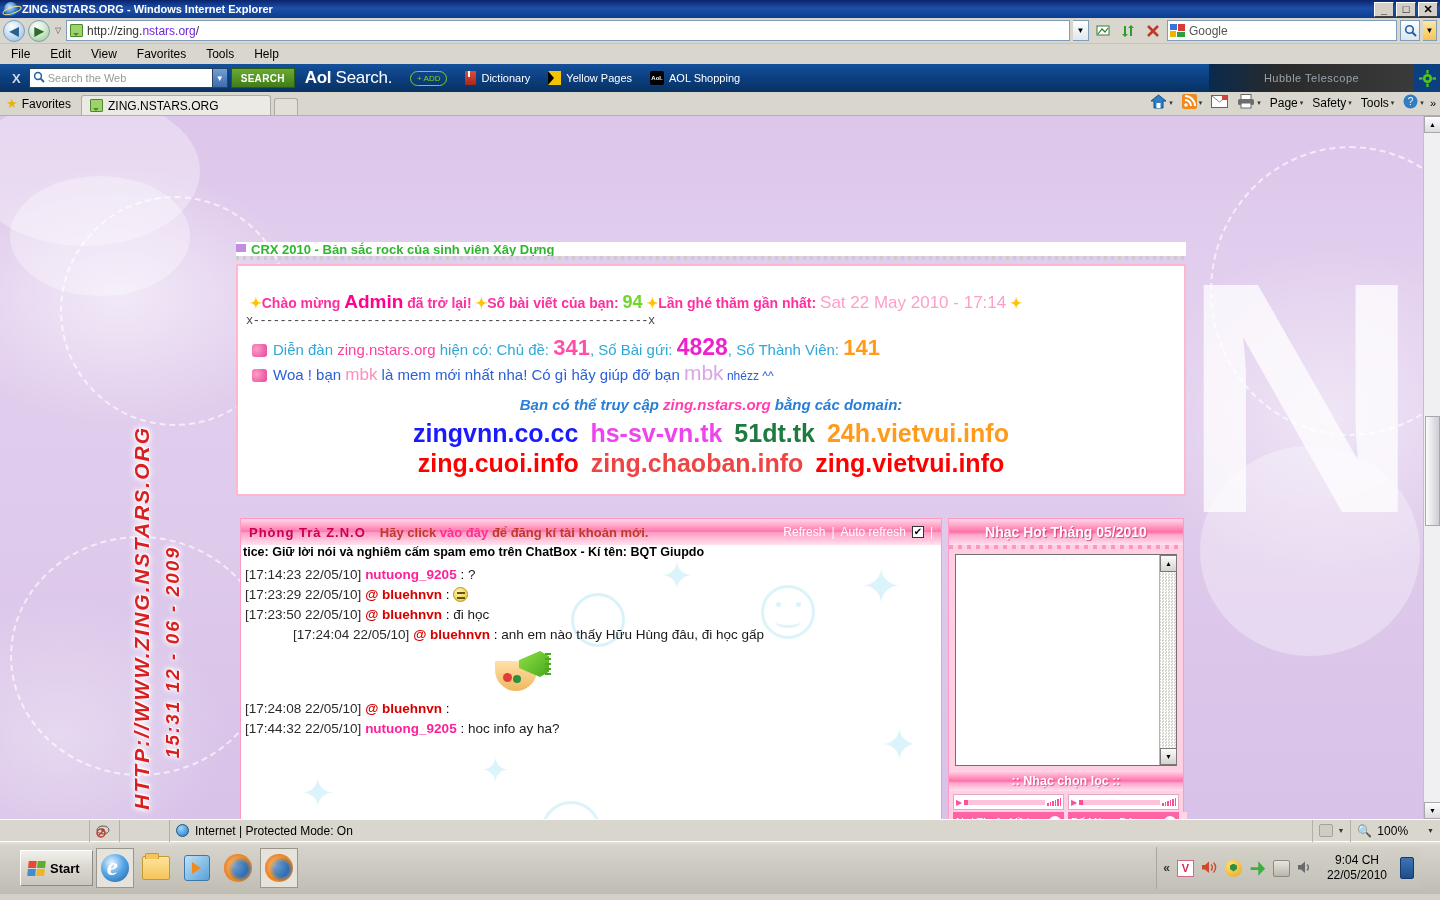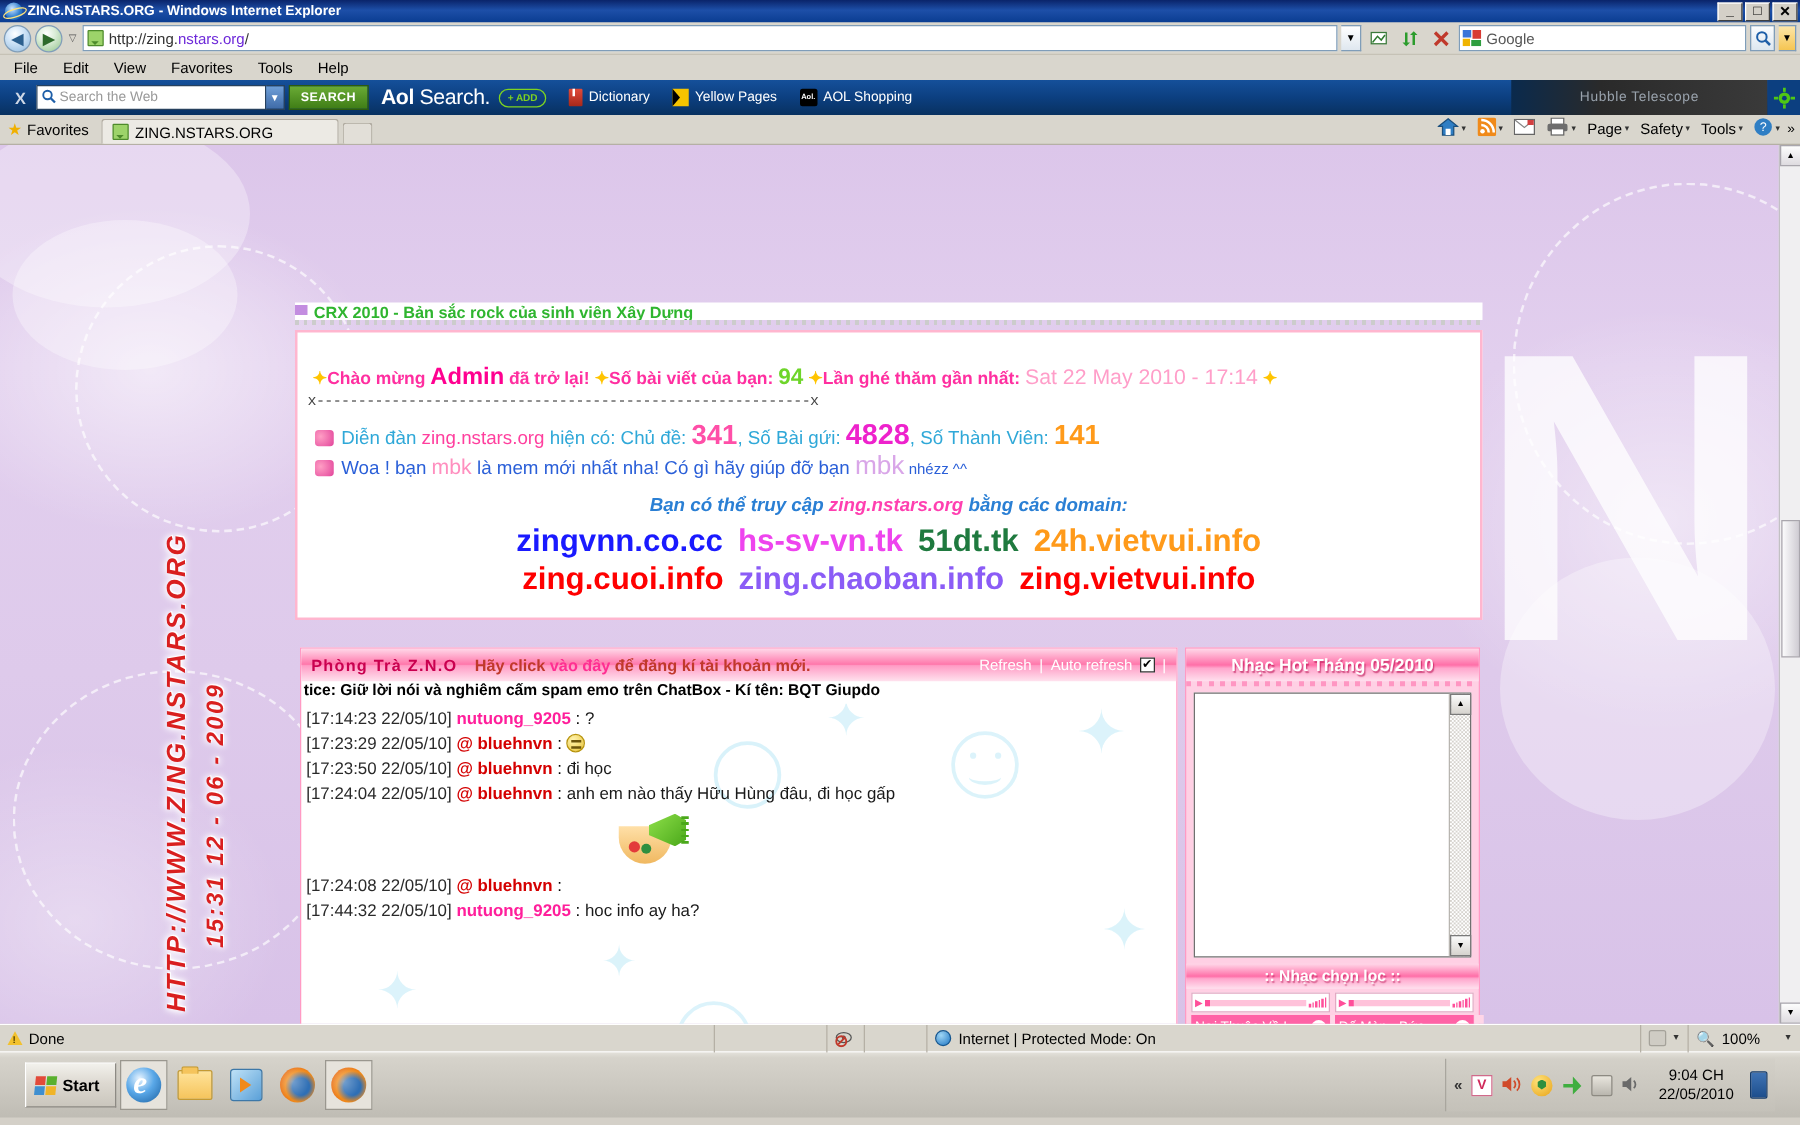--- a/index.html
+++ b/index.html
@@ -85,22 +85,22 @@
   }
   #aolsearchinput .mag{color:#1f5fa8;font-size:11px;font-weight:bold;}
   .aoldd{width:15px;height:20px;background:linear-gradient(#6f9fd8,#3f6ba8);border:1px solid #27415e;border-left:none;display:flex;align-items:center;justify-content:center;font-size:8px;color:#fff;}
   #aolsearchbtn{
     height:20px;background:linear-gradient(#6aab35,#3f7d16);border:1px solid #2c5c0d;color:#fff;
     font-size:10px;font-weight:bold;padding:0 9px;display:flex;align-items:center;margin-left:3px;letter-spacing:.3px;
   }
   #aolwordmark{font-size:17px;font-weight:bold;margin-left:10px;letter-spacing:-.3px;}
   #aolwordmark .thin{font-weight:normal;}
   .addpill{
-    margin-left:7px;height:15px;border:1.5px solid #7ed321;border-radius:8px;color:#7ed321;
-    font-size:8px;font-weight:bold;display:flex;align-items:center;padding:0 6px;
+    margin-left:18px;height:15px;border:1.5px solid #7ed321;border-radius:8px;color:#7ed321;
+    font-size:8px;font-weight:normal;display:flex;align-items:center;padding:0 6px;
   }
   .aollink{display:flex;align-items:center;gap:5px;margin-left:18px;font-size:11px;color:#fff;}
   .ic-dict{width:11px;height:14px;background:linear-gradient(#e04b3a,#a7281a);border-radius:1px;position:relative;}
   .ic-dict:after{content:"";position:absolute;left:3px;top:0;width:2px;height:6px;background:#fff;}
   .ic-yp{width:13px;height:14px;background:#f5c400;position:relative;}
   .ic-yp:after{content:"";position:absolute;left:0;top:0;border-style:solid;border-width:7px 0 7px 6px;border-color:transparent transparent transparent #000;}
   .ic-shop{width:14px;height:14px;background:#000;border-radius:2px;color:#fff;font-size:6px;display:flex;align-items:center;justify-content:center;font-weight:bold;}
   #hubble{
     margin-left:auto;height:28px;width:205px;
     background:linear-gradient(to right,#0a2a4d,#2a2a2a 35%,#3a3a3a);
@@ -550,21 +550,21 @@
     </div>
     <div id="wline3">
       <span class="hearticon"></span><span style="color:#2a5fd8;">Woa ! bạn </span><span style="color:#ff8fbf;font-size:17px;">mbk</span><span style="color:#2a5fd8;"> là mem mới nhất nha! Có gì hãy giúp đỡ bạn </span><span style="color:#d9a6e8;font-size:21px;">mbk</span><span style="color:#2a5fd8;font-size:12px;"> nhézz ^^</span>
     </div>
     <div id="wdomain">
       <div class="lead"><span>Bạn có thể truy cập </span><span class="hl">zing.nstars.org</span><span> bằng các domain:</span></div>
       <div class="row1">
         <span style="color:#1a1aff;">zingvnn.co.cc</span><span style="color:#ee44ee;">hs-sv-vn.tk</span><span style="color:#1f7a3f;">51dt.tk</span><span style="color:#ff9a1a;">24h.vietvui.info</span>
       </div>
       <div class="row2">
-        <span style="color:#ff0000;">zing.cuoi.info</span><span style="color:#8b5cf6;">zing.chaoban.info</span><span style="color:#ff0000;">zing.vietvui.info</span>
+        <span style="color:#ff0000;">zing.cuoi.info</span><span style="color:#ef4444;">zing.chaoban.info</span><span style="color:#ff0000;">zing.vietvui.info</span>
       </div>
     </div>
   </div>
 
   <div id="chatbox">
     <div id="cbhead">
       <span class="room">Phòng Trà Z.N.O</span>
       <span class="invite"><span>Hãy click </span><span class="lnk">vào đây</span><span> để đăng kí tài khoản mới.</span></span>
       <span class="right">
         <span>Refresh</span>
@@ -594,21 +594,21 @@
         <span class="nick pink">nutuong_9205</span><span> : </span><span class="txt">?</span>
       </div>
       <div class="msg" style="position:relative;">
         <span class="ts">[17:23:29 22/05/10]</span>
         <span class="nick red">@ bluehnvn</span><span> : </span><span class="emo-smile"></span>
       </div>
       <div class="msg" style="position:relative;">
         <span class="ts">[17:23:50 22/05/10]</span>
         <span class="nick red">@ bluehnvn</span><span> : </span><span class="txt">đi học</span>
       </div>
-      <div class="msg" style="position:relative;">
+      <div class="msg" style="position:relative;margin-left:48px;">
         <span class="ts">[17:24:04 22/05/10]</span>
         <span class="nick red">@ bluehnvn</span><span> : </span><span class="txt">anh em nào thấy Hữu Hùng đâu, đi học gấp</span>
       </div>
       <div class="emo-big">
         <span class="bowl"></span>
         <span class="berry"></span>
         <span class="berry2"></span>
         <span class="horn"></span>
         <span class="dots"></span>
       </div>
@@ -683,24 +683,20 @@
   </div>
 
   <div id="pagescroll">
     <div class="arrow">▲</div>
     <div class="thumb"></div>
     <div class="arrow" style="position:absolute;bottom:0;">▼</div>
   </div>
 </div>
 
 <div id="statusbar">
-  <span class="seg done">
-    <span class="warn-tri"></span>
-    <span>Done</span>
-  </span>
   <span class="seg" style="width:90px"></span>
   <span class="seg" style="width:30px">
     <svg width="15" height="14" viewBox="0 0 15 14">
         <ellipse cx="7" cy="6" rx="6" ry="4" fill="none" stroke="#555"></ellipse>
         <circle cx="7" cy="6" r="1.6" fill="#555"></circle>
         <circle cx="5" cy="9" r="4" fill="none" stroke="#c0392b" stroke-width="1.5"></circle>
         <path d="M2.5 11.5 L7.5 6.5" stroke="#c0392b" stroke-width="1.5"></path>
       </svg>
   </span>
   <span class="seg" style="width:50px"></span>

